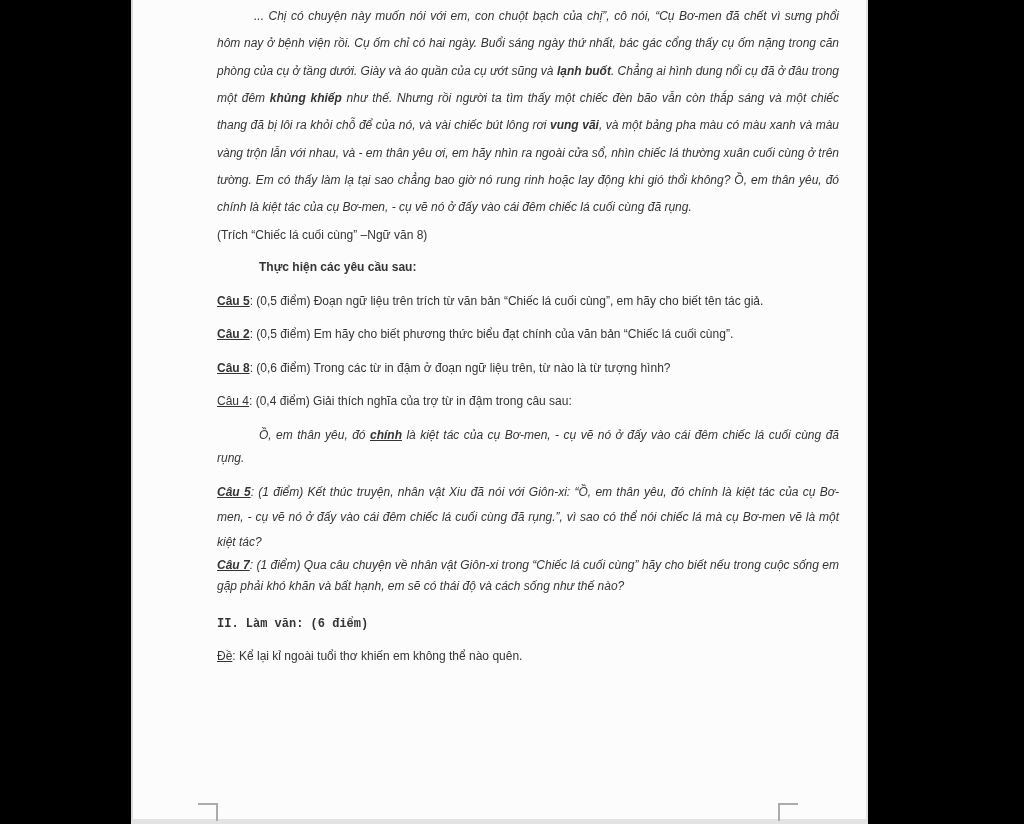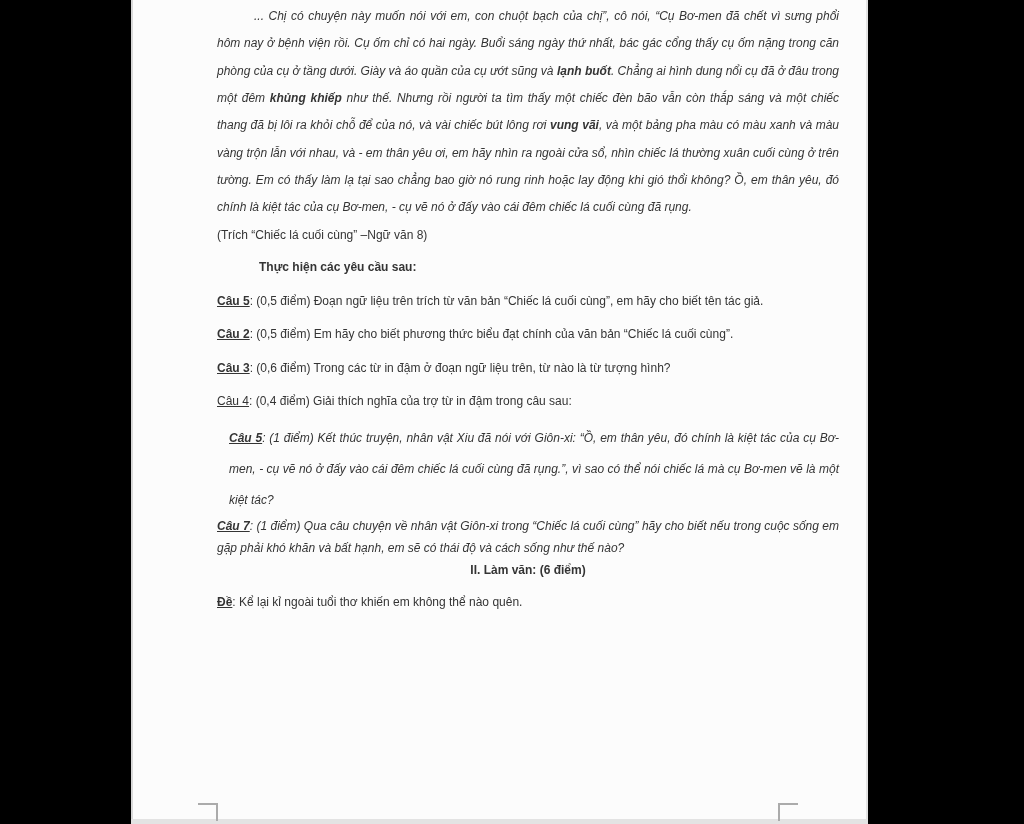--- a/index.html
+++ b/index.html
@@ -22,23 +22,23 @@
     position:absolute; left:84px; top:3px;
     width:622px;
     color:#343434;
   }
   .p { margin:0; font-size:12px; text-align:justify; }
   .passage { font-style:italic; line-height:27.35px; text-indent:37px; }
   .citation { line-height:26px; padding-right:8px; }
   .instruction { font-weight:bold; line-height:23px; margin-top:8px; text-indent:42px; text-align:left; }
   .question { line-height:22.4px; margin-top:11px; }
   .quote { font-style:italic; line-height:22.4px; margin-top:12px; text-indent:42px; }
-  .question-italic { font-style:italic; line-height:31px; margin-top:11px;margin-left:12px; }
+  .question-italic { font-style:italic; line-height:25px; margin-top:11px; }
   .question-italic-tight { font-style:italic; line-height:21.2px; margin-top:0; }
-  .section { font-weight:bold; line-height:22px; margin-top:0; text-align:center; }
+  .section { font-weight:bold; line-height:22px; margin-top:15px; text-align:left;font-family:Liberation Mono, monospace; }
   .topic { line-height:22px; margin-top:10px; text-align:left; }
   .page-gap {
     position:absolute; left:131px; top:819px;
     width:737px; height:5px;
     background:#e3e3e3;
   }
   .mark-left {
     position:absolute; left:198px; top:803px;
     width:18px; height:16px;
     border-top:2px solid #ababab;
@@ -60,24 +60,25 @@
 <div class="black-bar left"></div>
 <div class="black-bar right"></div>
 
 <div class="page">
   <div class="content">
       <p class="p passage"><span>... Chị có chuyện này muốn nói với em, con chuột bạch của chị”, cô nói, “Cụ Bơ-men đã chết vì sưng phổi hôm nay ở bệnh viện rồi. Cụ ốm chỉ có hai ngày. Buổi sáng ngày thứ nhất, bác gác cổng thấy cụ ốm nặng trong căn phòng của cụ ở tầng dưới. Giày và áo quần của cụ ướt sũng và </span><span style="font-weight: bold;">lạnh buốt</span><span>. Chẳng ai hình dung nổi cụ đã ở đâu trong một đêm </span><span style="font-weight: bold;">khủng khiếp</span><span> như thế. Nhưng rồi người ta tìm thấy một chiếc đèn bão vẫn còn thắp sáng và một chiếc thang đã bị lôi ra khỏi chỗ để của nó, và vài chiếc bút lông rơi </span><span style="font-weight: bold;">vung vãi</span><span>, và một bảng pha màu có màu xanh và màu vàng trộn lẫn với nhau, và - em thân yêu ơi, em hãy nhìn ra ngoài cửa sổ, nhìn chiếc lá thường xuân cuối cùng ở trên tường. Em có thấy làm lạ tại sao chẳng bao giờ nó rung rinh hoặc lay động khi gió thổi không? Ồ, em thân yêu, đó chính là kiệt tác của cụ Bơ-men, - cụ vẽ nó ở đấy vào cái đêm chiếc lá cuối cùng đã rụng.</span></p>
       <p class="p citation"><span>(Trích “Chiếc lá cuối cùng” –Ngữ văn 8)</span></p>
       <p class="p instruction"><span style="font-weight: bold;">Thực hiện các yêu cầu sau:</span></p>
       <p class="p question"><span style="font-weight: bold; text-decoration: underline;">Câu 5</span><span>: (0,5 điểm) Đoạn ngữ liệu trên trích từ văn bản “Chiếc lá cuối cùng”, em hãy cho biết tên tác giả.</span></p>
       <p class="p question"><span style="font-weight: bold; text-decoration: underline; margin-top: 17px;">Câu 2</span><span>: (0,5 điểm) Em hãy cho biết phương thức biểu đạt chính của văn bản “Chiếc lá cuối cùng”.</span></p>
-      <p class="p question"><span style="font-weight: bold; text-decoration: underline;">Câu 3</span><span>: (0,6 điểm) Trong các từ in đậm ở đoạn ngữ liệu trên, từ nào là từ tượng hình?</span></p>
+      <p class="p question"><span style="font-weight: bold; text-decoration: underline;">Câu 8</span><span>: (0,6 điểm) Trong các từ in đậm ở đoạn ngữ liệu trên, từ nào là từ tượng hình?</span></p>
       <p class="p question"><span style="font-weight: normal; text-decoration: underline;">Câu 4</span><span>: (0,4 điểm) Giải thích nghĩa của trợ từ in đậm trong câu sau:</span></p>
+      <p class="p quote"><span style="font-style: italic;">Ồ, em thân yêu, đó </span><span style="font-weight: bold; font-style: italic; text-decoration: underline;">chính</span><span style="font-style: italic;"> là kiệt tác của cụ Bơ-men, - cụ vẽ nó ở đấy vào cái đêm chiếc lá cuối cùng đã rụng.</span></p>
       <p class="p question-italic"><span style="font-weight: bold; font-style: italic; text-decoration: underline;">Câu 5</span><span style="font-style: italic;">: (1 điểm) Kết thúc truyện, nhân vật Xiu đã nói với Giôn-xi: “Ồ, em thân yêu, đó chính là kiệt tác của cụ Bơ-men, - cụ vẽ nó ở đấy vào cái đêm chiếc lá cuối cùng đã rụng.”, vì sao có thể nói chiếc lá mà cụ Bơ-men vẽ là một kiệt tác?</span></p>
       <p class="p question-italic-tight"><span style="font-weight: bold; font-style: italic; text-decoration: underline;">Câu 7</span><span style="font-style: italic;">: (1 điểm) Qua câu chuyện về nhân vật Giôn-xi trong “Chiếc lá cuối cùng” hãy cho biết nếu trong cuộc sống em gặp phải khó khăn và bất hạnh, em sẽ có thái độ và cách sống như thế nào?</span></p>
       <p class="p section"><span style="font-weight: bold;">II. Làm văn: (6 điểm)</span></p>
-      <p class="p topic"><span style="font-weight: bold; text-decoration: underline;">Đề</span><span>: Kể lại kỉ ngoài tuổi thơ khiến em không thể nào quên.</span></p>
+      <p class="p topic"><span style="font-weight: normal; text-decoration: underline;">Đề</span><span>: Kể lại kỉ ngoài tuổi thơ khiến em không thể nào quên.</span></p>
     </div>
 </div>
 
 <div class="page-gap"></div>
 <div class="mark-left"></div>
 <div class="mark-right"></div>
 
 </body></html>

